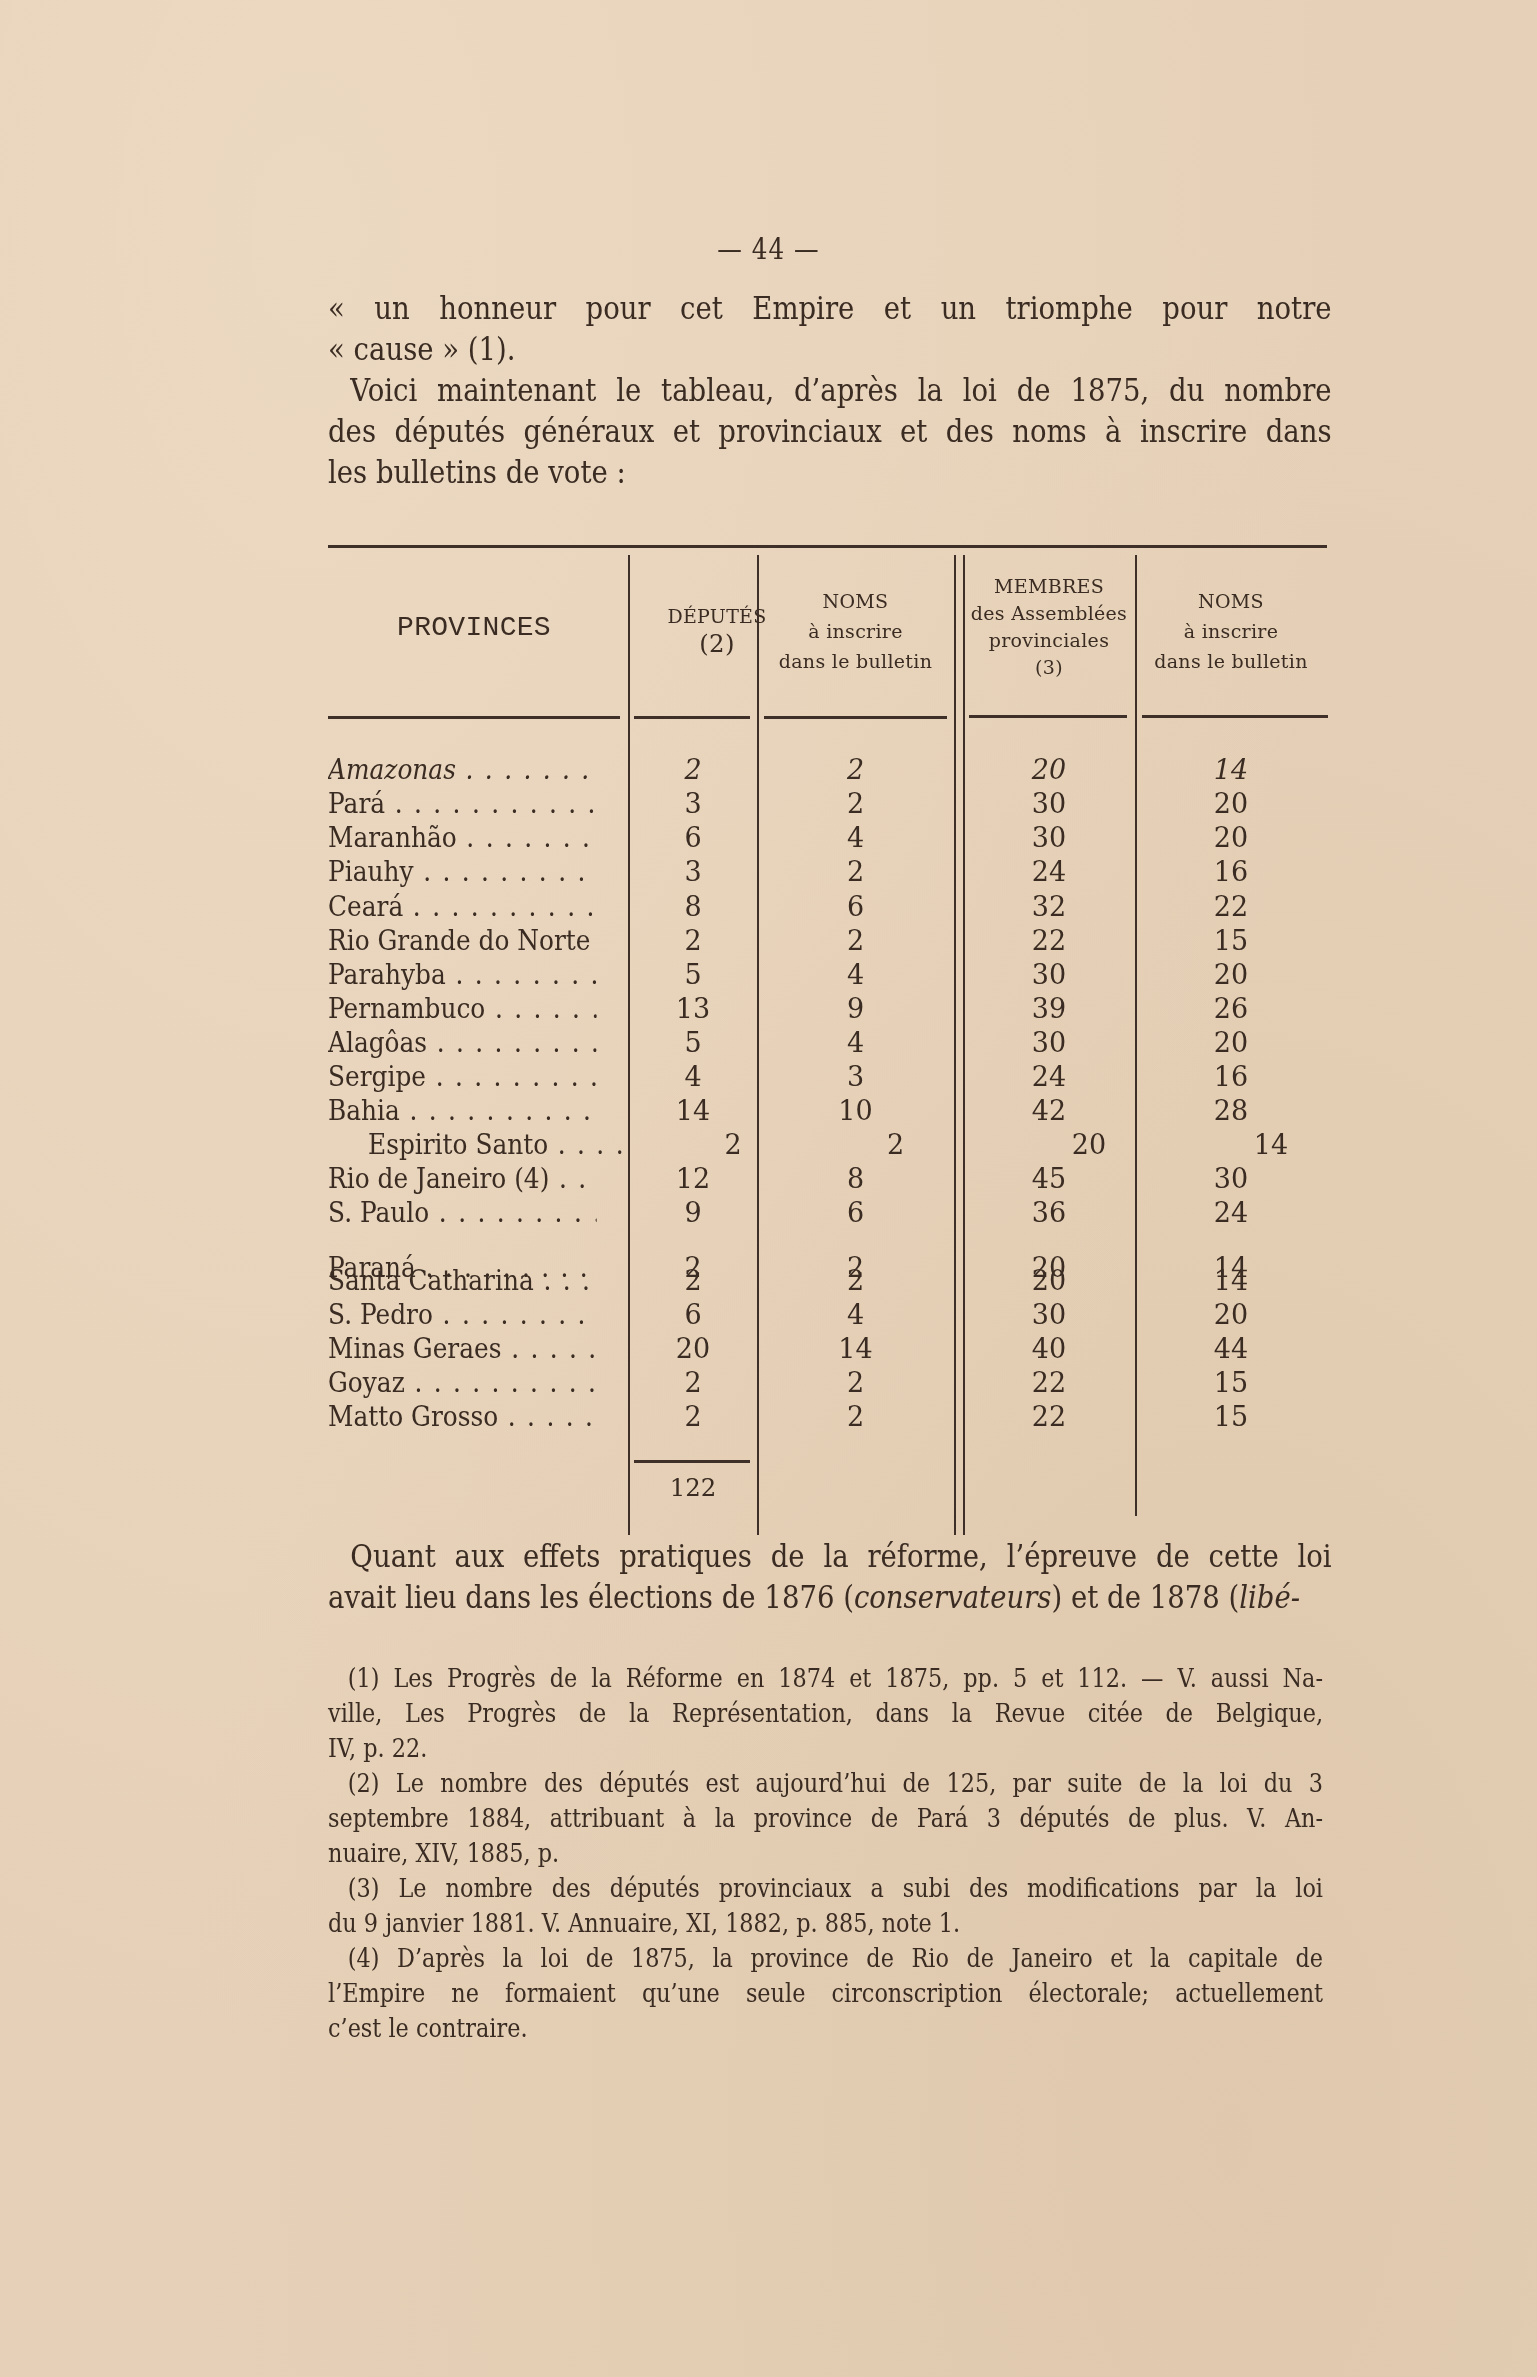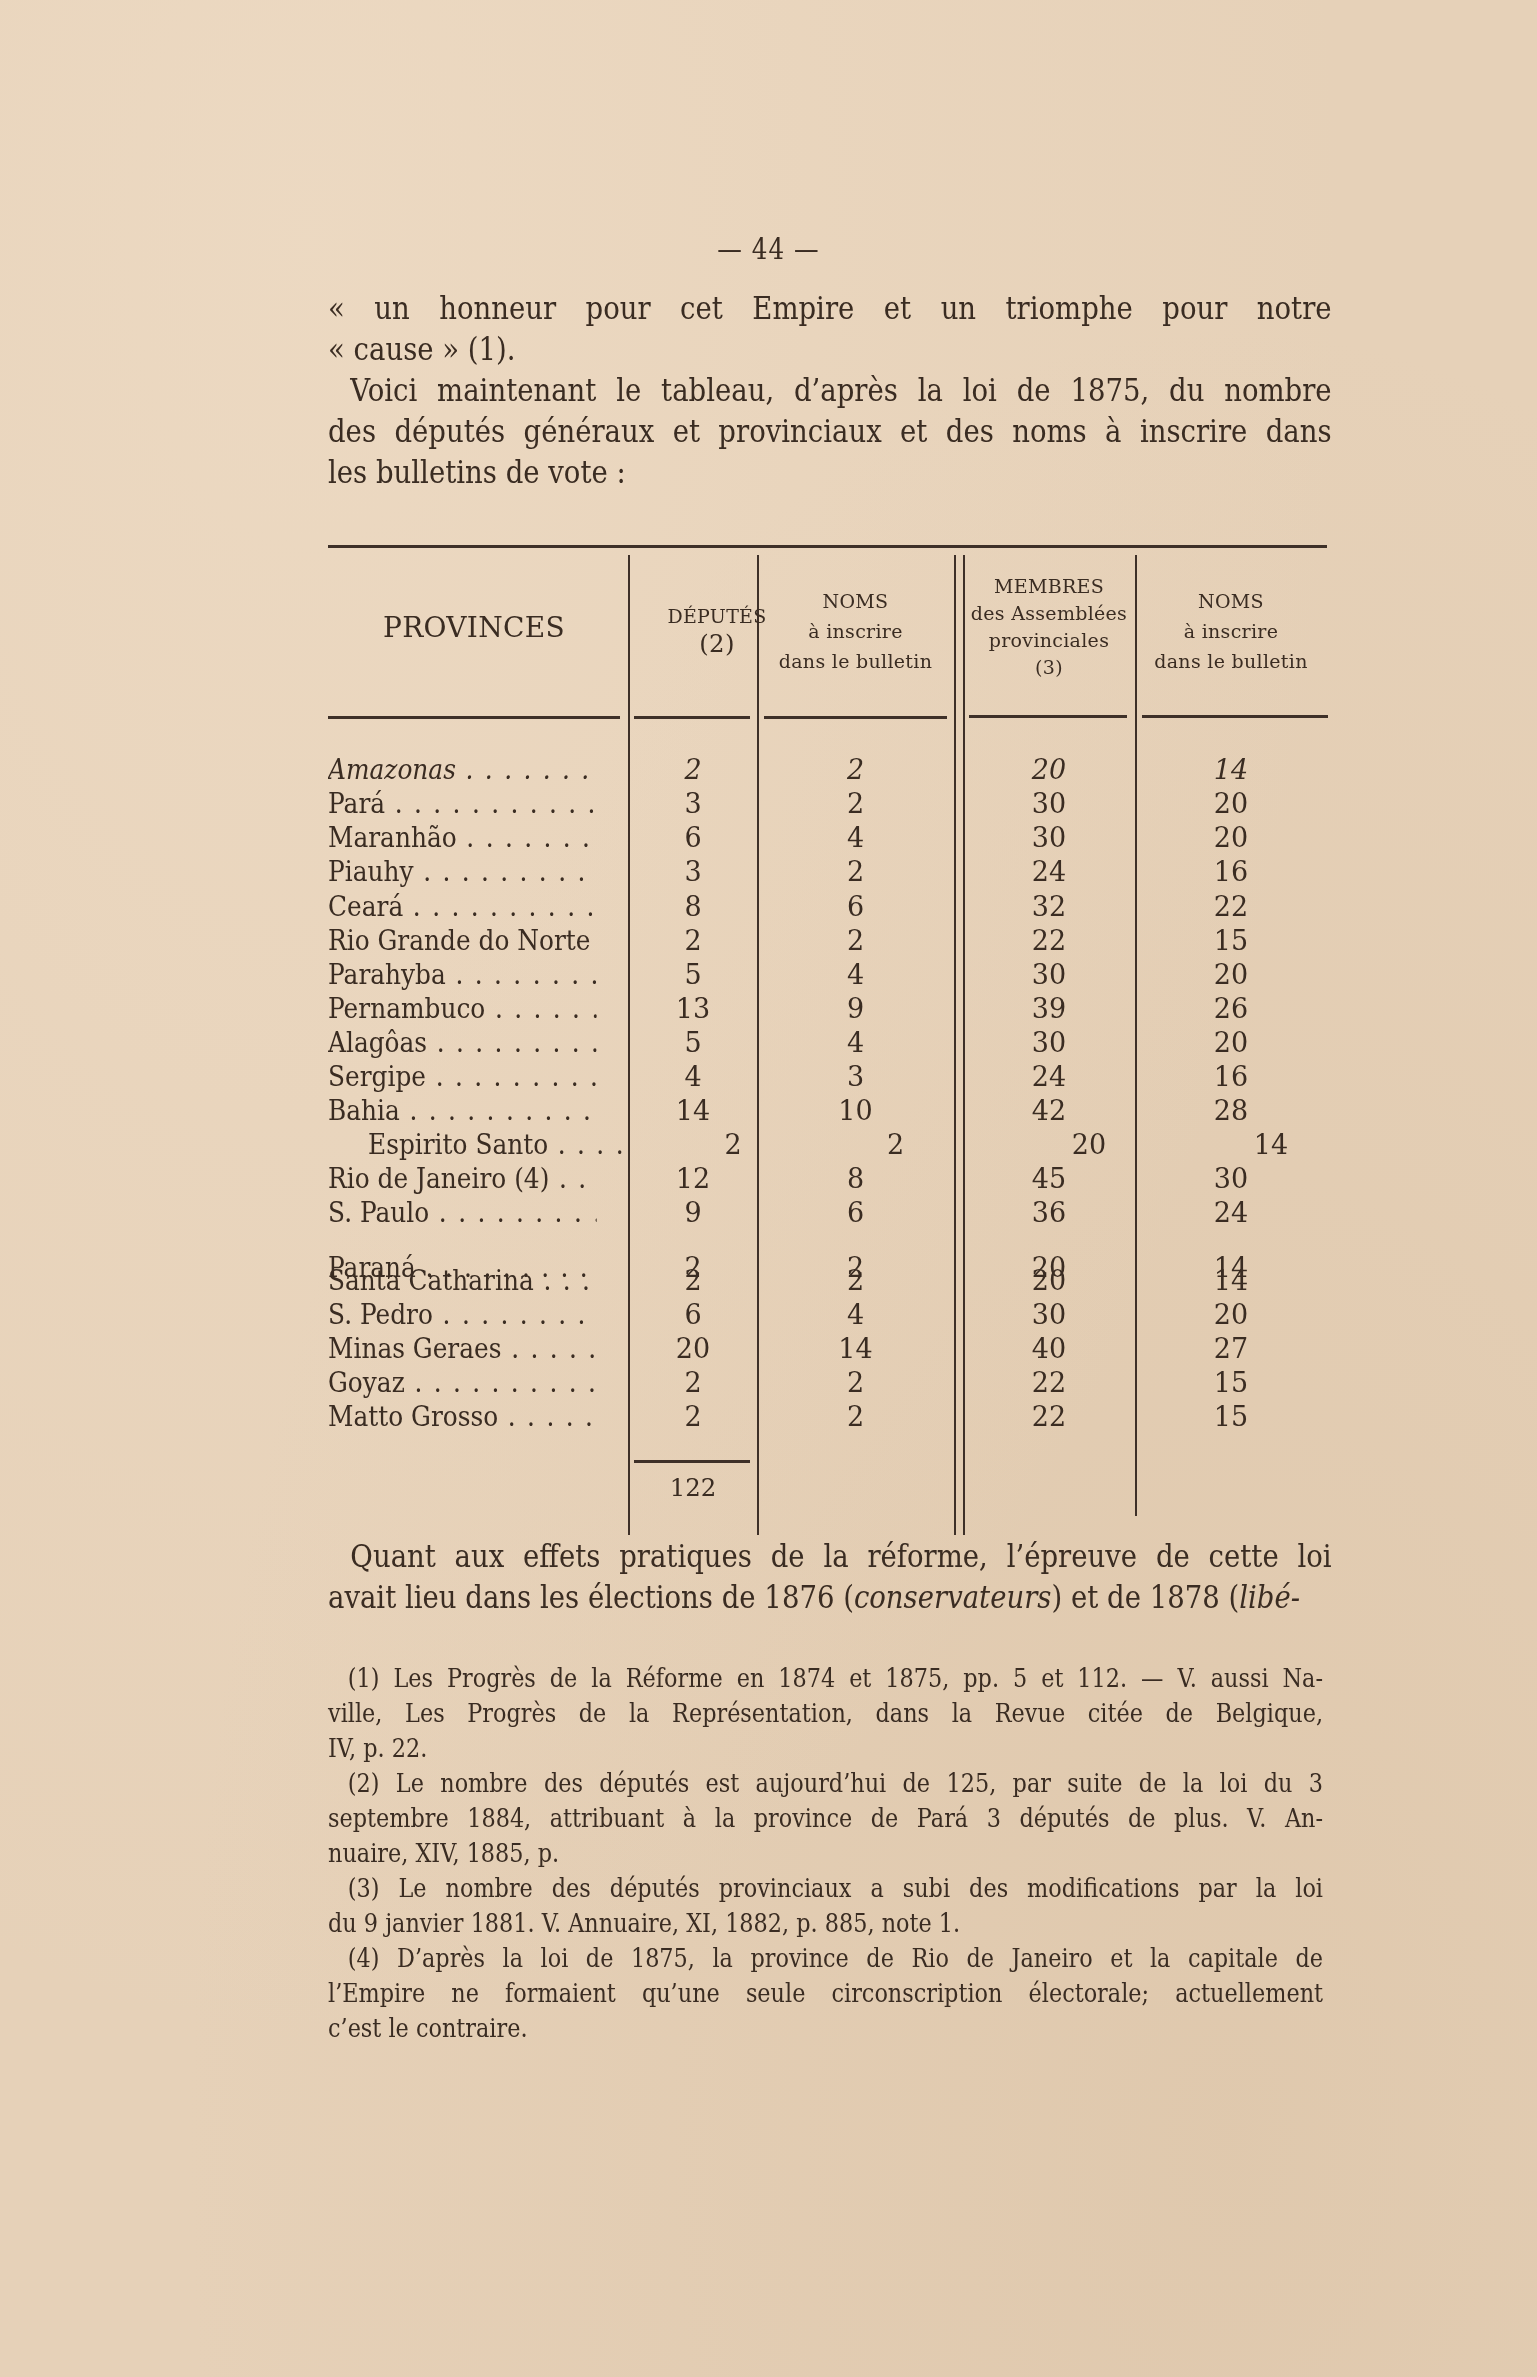--- a/index.html
+++ b/index.html
@@ -99,21 +99,21 @@
     <div class="vline" style="left:626px;"></div>
     <div class="vline" style="left:635px;"></div>
     <div class="vline short" style="left:807px;"></div>
 
     <div class="hrule-head" style="left:0; width:292px;"></div>
     <div class="hrule-head" style="left:306px; width:116px;"></div>
     <div class="hrule-head" style="left:436px; width:183px;"></div>
     <div class="hrule-head" style="left:641px; width:158px; top:170px;"></div>
     <div class="hrule-head" style="left:814px; width:186px; top:170px;"></div>
 
-    <div class="th big" style="left:0; width:292px; top:71px;">PROVINCES</div>
+    <div class="th big" style="left:0; width:292px; top:71px;font-family:Liberation Mono, monospace;">PROVINCES</div>
 
     <div class="th caps" style="left:300px; width:130px; top:59px;padding-left:24px;">
       <div>DÉPUTÉS</div>
       <div style="font-size:24.4px;line-height:31px;">(2)</div>
     </div>
 
     <div class="th" style="left:429px; width:197px; top:41px; line-height:30px;">
       <div>NOMS</div>
       <div>à inscrire</div>
       <div>dans le bulletin</div>
@@ -250,21 +250,21 @@
           <span class="c c1">6</span>
           <span class="c c2">4</span>
           <span class="c c3">30</span>
           <span class="c c4">20</span>
         </div>
         <div class="row" style="top: 787px;">
           <span class="name">Minas Geraes</span>
           <span class="c c1">20</span>
           <span class="c c2">14</span>
           <span class="c c3">40</span>
-          <span class="c c4">27</span>
+          <span class="c c4">44</span>
         </div>
         <div class="row" style="top: 821px;">
           <span class="name">Goyaz</span>
           <span class="c c1">2</span>
           <span class="c c2">2</span>
           <span class="c c3">22</span>
           <span class="c c4">15</span>
         </div>
         <div class="row" style="top: 855px;">
           <span class="name">Matto Grosso</span>

